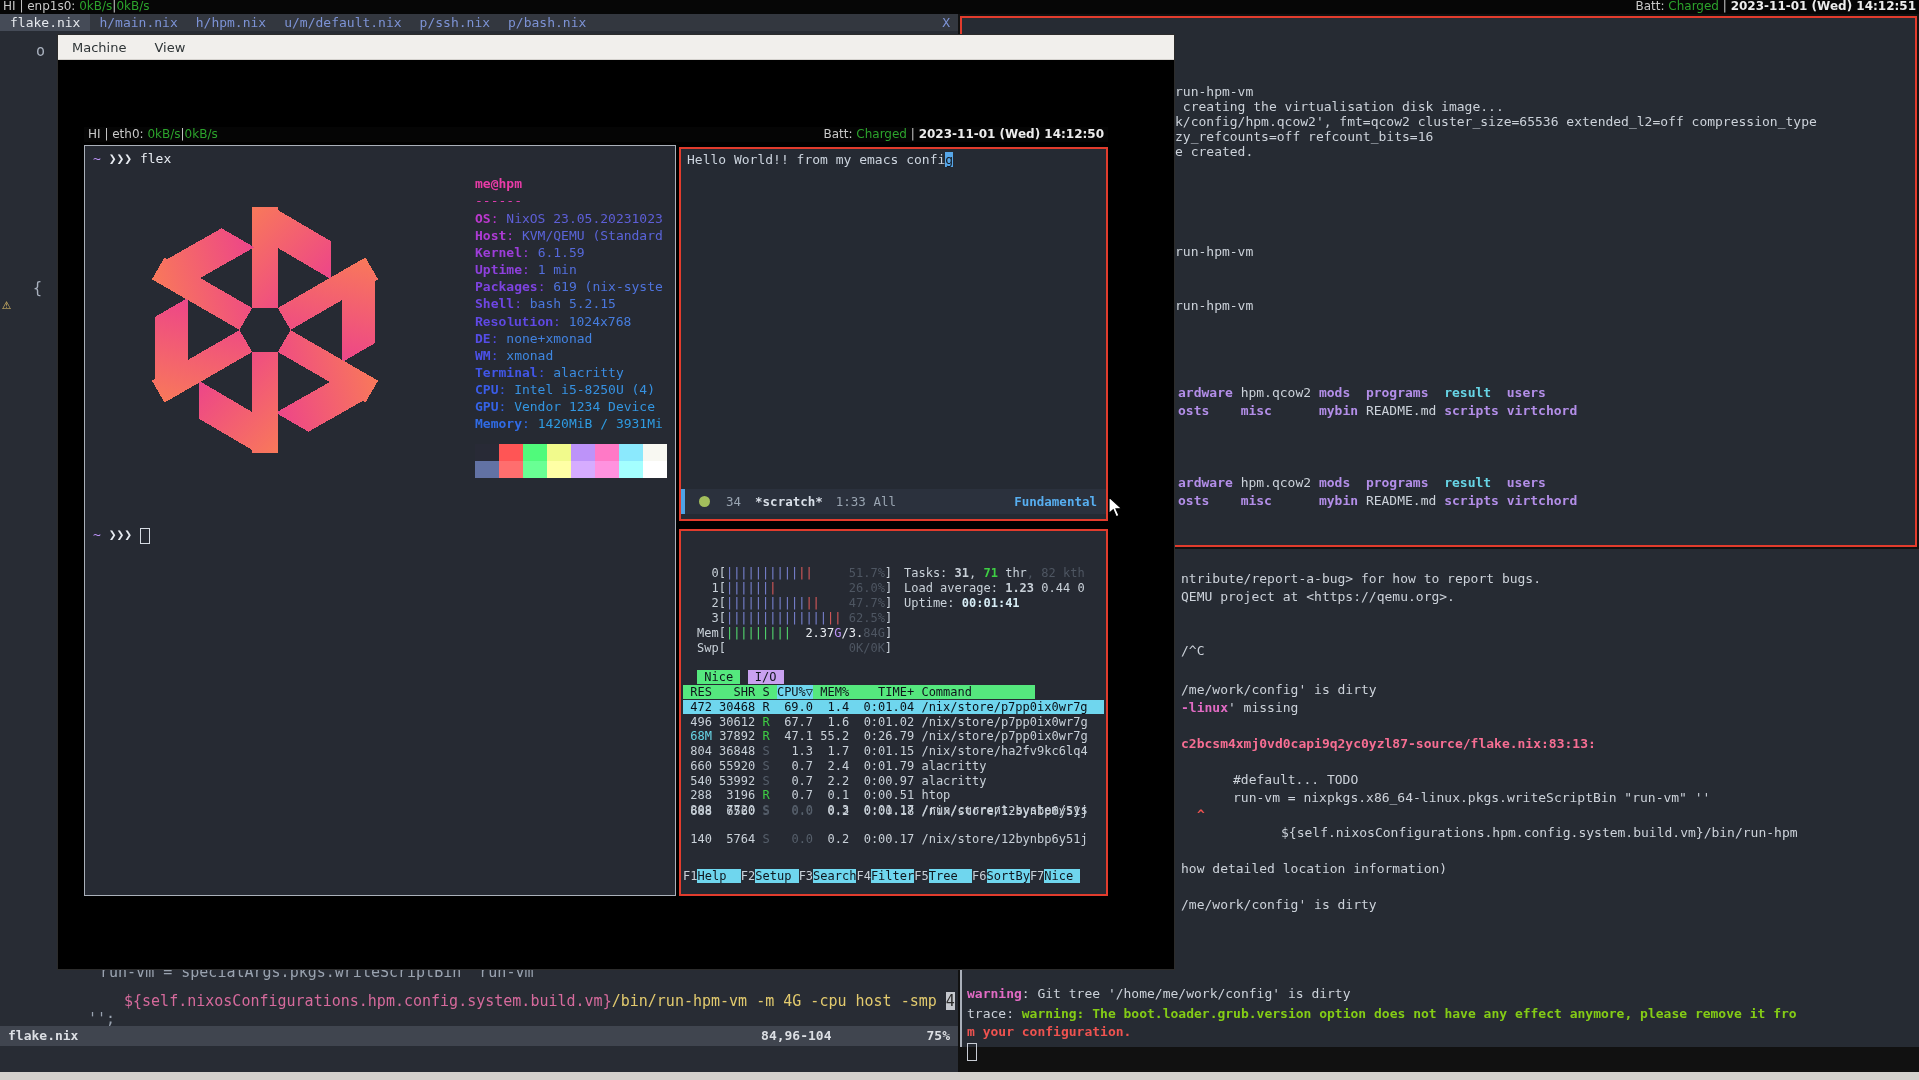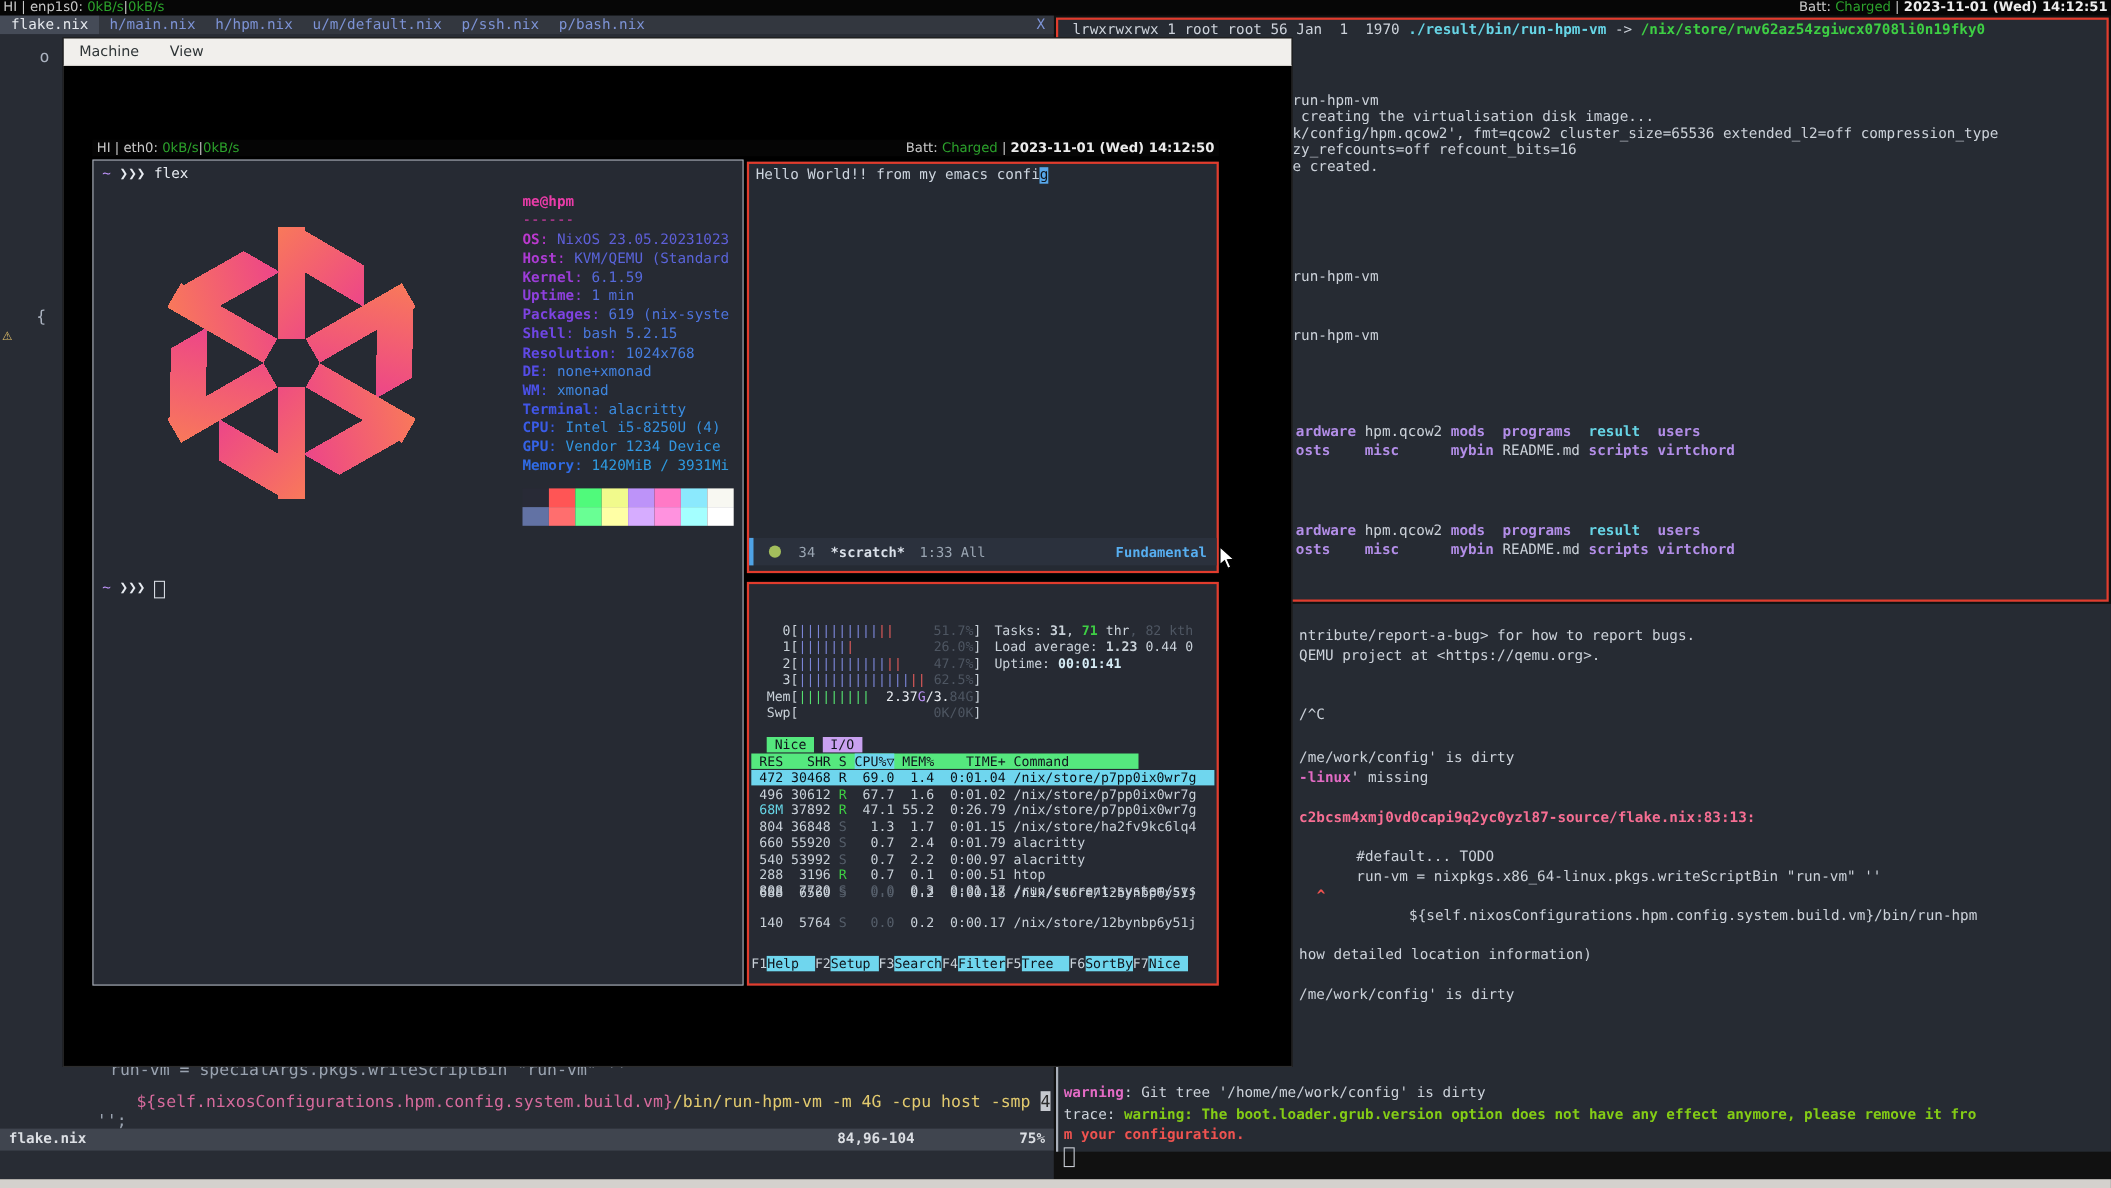--- a/index.html
+++ b/index.html
@@ -98,21 +98,20 @@
     <div id="vim-statusline">
       <span>flake.nix</span>
       <span class="sl-right">
           <span id="sl-pos">84,96-104</span>
           <span>75%</span>
         </span>
     </div>
   </div>
 
   <div id="rt-pane">
-      <div class="tl" style="left: 13px; top: 2px;"><span>lrwxrwxrwx 1 root root 56 Jan  1  1970 </span><span style="color: rgb(103, 213, 230); font-weight: bold;">./result/bin/run-hpm-vm</span><span> -&gt; </span><span style="color: rgb(62, 207, 68); font-weight: bold;">/nix/store/rwv62az54zgiwcx0708li0n19fky0</span></div>
       <div class="tl" style="left: 213px; top: 66px;"><span>run-hpm-vm</span></div>
       <div class="tl" style="left: 213px; top: 81px;"><span> creating the virtualisation disk image...</span></div>
       <div class="tl" style="left: 213px; top: 96px;"><span>k/config/hpm.qcow2', fmt=qcow2 cluster_size=65536 extended_l2=off compression_type</span></div>
       <div class="tl" style="left: 213px; top: 111px;"><span>zy_refcounts=off refcount_bits=16</span></div>
       <div class="tl" style="left: 213px; top: 126px;"><span>e created.</span></div>
       <div class="tl" style="left: 213px; top: 226px;"><span>run-hpm-vm</span></div>
       <div class="tl" style="left: 213px; top: 280px;"><span>run-hpm-vm</span></div>
       <div class="tl" style="left: 216px; top: 367px;"><span style="color: rgb(179, 142, 232); font-weight: bold;">ardware</span><span> </span><span>hpm.qcow2</span><span> </span><span style="color: rgb(179, 142, 232); font-weight: bold;">mods</span><span>  </span><span style="color: rgb(179, 142, 232); font-weight: bold;">programs</span><span>  </span><span style="color: rgb(103, 213, 230); font-weight: bold;">result</span><span>  </span><span style="color: rgb(179, 142, 232); font-weight: bold;">users</span></div>
       <div class="tl" style="left: 216px; top: 385px;"><span style="color: rgb(179, 142, 232); font-weight: bold;">osts</span><span>    </span><span style="color: rgb(179, 142, 232); font-weight: bold;">misc</span><span>      </span><span style="color: rgb(179, 142, 232); font-weight: bold;">mybin</span><span> </span><span>README.md</span><span> </span><span style="color: rgb(179, 142, 232); font-weight: bold;">scripts</span><span> </span><span style="color: rgb(179, 142, 232); font-weight: bold;">virtchord</span></div>
       <div class="tl" style="left: 216px; top: 457px;"><span style="color: rgb(179, 142, 232); font-weight: bold;">ardware</span><span> </span><span>hpm.qcow2</span><span> </span><span style="color: rgb(179, 142, 232); font-weight: bold;">mods</span><span>  </span><span style="color: rgb(179, 142, 232); font-weight: bold;">programs</span><span>  </span><span style="color: rgb(103, 213, 230); font-weight: bold;">result</span><span>  </span><span style="color: rgb(179, 142, 232); font-weight: bold;">users</span></div>
@@ -188,21 +187,21 @@
         <div class="fetch-lines">
             <div class="tl" style="left: 8px; top: 5px;"><span style="color: rgb(189, 147, 249);">~</span><span> </span><span style="color: rgb(232, 236, 242); font-weight: bold;">❯❯❯</span><span> flex</span></div>
             <div class="tl" style="left: 390px; top: 30px;"><span style="color: rgb(233, 60, 168); font-weight: bold;">me@hpm</span></div>
             <div class="tl" style="left: 390px; top: 47px;"><span style="color: rgb(221, 60, 174);">------</span></div>
             <div class="tl" style="left: 390px; top: 65px;"><span style="color: rgb(188, 57, 207); font-weight: bold;">OS</span><span style="color: rgb(188, 57, 207);">: </span><span style="color: rgb(94, 95, 216);">NixOS 23.05.20231023</span></div>
             <div class="tl" style="left: 390px; top: 82px;"><span style="color: rgb(173, 59, 212); font-weight: bold;">Host</span><span style="color: rgb(173, 59, 212);">: </span><span style="color: rgb(90, 100, 218);">KVM/QEMU (Standard</span></div>
             <div class="tl" style="left: 390px; top: 99px;"><span style="color: rgb(157, 61, 217); font-weight: bold;">Kernel</span><span style="color: rgb(157, 61, 217);">: </span><span style="color: rgb(86, 105, 219);">6.1.59</span></div>
             <div class="tl" style="left: 390px; top: 116px;"><span style="color: rgb(142, 64, 221); font-weight: bold;">Uptime</span><span style="color: rgb(142, 64, 221);">: </span><span style="color: rgb(82, 110, 220);">1 min</span></div>
             <div class="tl" style="left: 390px; top: 133px;"><span style="color: rgb(126, 67, 225); font-weight: bold;">Packages</span><span style="color: rgb(126, 67, 225);">: </span><span style="color: rgb(78, 115, 221);">619 (nix-syste</span></div>
             <div class="tl" style="left: 390px; top: 150px;"><span style="color: rgb(111, 70, 228); font-weight: bold;">Shell</span><span style="color: rgb(111, 70, 228);">: </span><span style="color: rgb(74, 120, 222);">bash 5.2.15</span></div>
-            <div class="tl" style="left: 390px; top: 168px;"><span style="color: rgb(96, 73, 230); font-weight: bold;">Resolution</span><span style="color: rgb(96, 73, 230);">: </span><span style="color: rgb(70, 125, 223);">1024x768</span></div>
+            <div class="tl" style="left: 390px; top: 168px;"><span style="color: rgb(96, 73, 230); font-weight: bold; font-family: Liberation Mono, monospace;">Resolution</span><span style="color: rgb(96, 73, 230);">: </span><span style="color: rgb(70, 125, 223);">1024x768</span></div>
             <div class="tl" style="left: 390px; top: 185px;"><span style="color: rgb(85, 77, 231); font-weight: bold;">DE</span><span style="color: rgb(85, 77, 231);">: </span><span style="color: rgb(66, 130, 224);">none+xmonad</span></div>
             <div class="tl" style="left: 390px; top: 202px;"><span style="color: rgb(75, 81, 232); font-weight: bold;">WM</span><span style="color: rgb(75, 81, 232);">: </span><span style="color: rgb(62, 135, 224);">xmonad</span></div>
             <div class="tl" style="left: 390px; top: 219px;"><span style="color: rgb(65, 86, 232); font-weight: bold;">Terminal</span><span style="color: rgb(65, 86, 232);">: </span><span style="color: rgb(58, 140, 225);">alacritty</span></div>
             <div class="tl" style="left: 390px; top: 236px;"><span style="color: rgb(58, 92, 232); font-weight: bold;">CPU</span><span style="color: rgb(58, 92, 232);">: </span><span style="color: rgb(54, 145, 225);">Intel i5-8250U (4)</span></div>
             <div class="tl" style="left: 390px; top: 253px;"><span style="color: rgb(53, 99, 231); font-weight: bold;">GPU</span><span style="color: rgb(53, 99, 231);">: </span><span style="color: rgb(50, 150, 225);">Vendor 1234 Device</span></div>
             <div class="tl" style="left: 390px; top: 270px;"><span style="color: rgb(48, 107, 229); font-weight: bold;">Memory</span><span style="color: rgb(48, 107, 229);">: </span><span style="color: rgb(46, 155, 225);">1420MiB / 3931Mi</span></div>
             <div class="tl" style="left: 8px; top: 381px;"><span style="color: rgb(189, 147, 249);">~</span><span> </span><span style="color: rgb(232, 236, 242); font-weight: bold;">❯❯❯</span><span> </span><span class="oc"> </span></div>
           </div>
         <div class="pal-row" style="left:390px;top:298px;">
             <span class="swatch" style="background: rgb(40, 42, 54);"></span>

